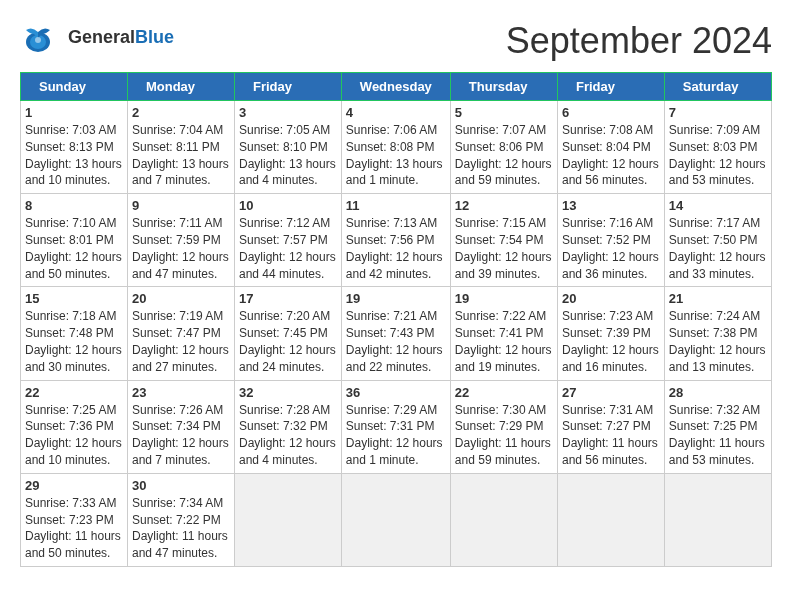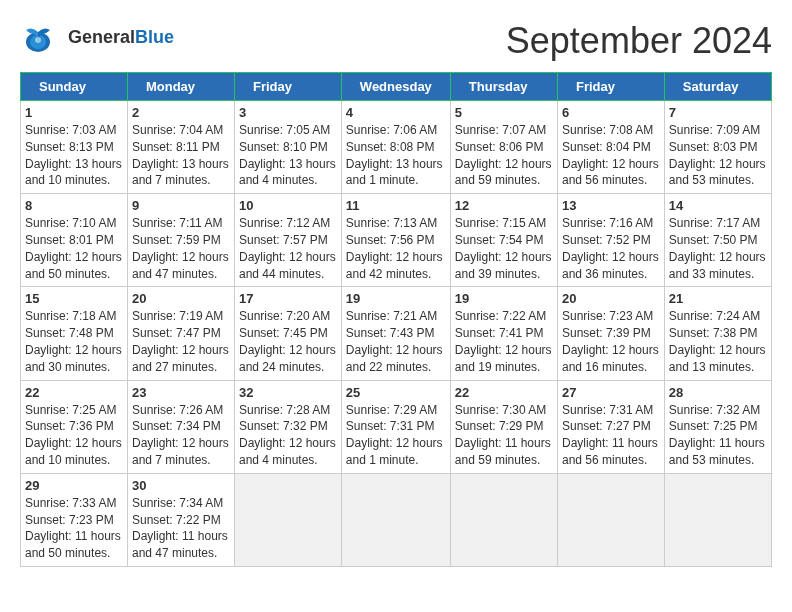--- a/index.html
+++ b/index.html
@@ -211,21 +211,21 @@
         </td>
         <td>
           <span class="day-num">23</span>
           <div class="day-info">Sunrise: 7:26 AM<br>Sunset: 7:34 PM<br>Daylight: 12 hours and 7 minutes.</div>
         </td>
         <td>
           <span class="day-num">32</span>
           <div class="day-info">Sunrise: 7:28 AM<br>Sunset: 7:32 PM<br>Daylight: 12 hours and 4 minutes.</div>
         </td>
         <td>
-          <span class="day-num">25</span>
+          <span class="day-num">36</span>
           <div class="day-info">Sunrise: 7:29 AM<br>Sunset: 7:31 PM<br>Daylight: 12 hours and 1 minute.</div>
         </td>
         <td>
           <span class="day-num">22</span>
           <div class="day-info">Sunrise: 7:30 AM<br>Sunset: 7:29 PM<br>Daylight: 11 hours and 59 minutes.</div>
         </td>
         <td>
           <span class="day-num">27</span>
           <div class="day-info">Sunrise: 7:31 AM<br>Sunset: 7:27 PM<br>Daylight: 11 hours and 56 minutes.</div>
         </td>

